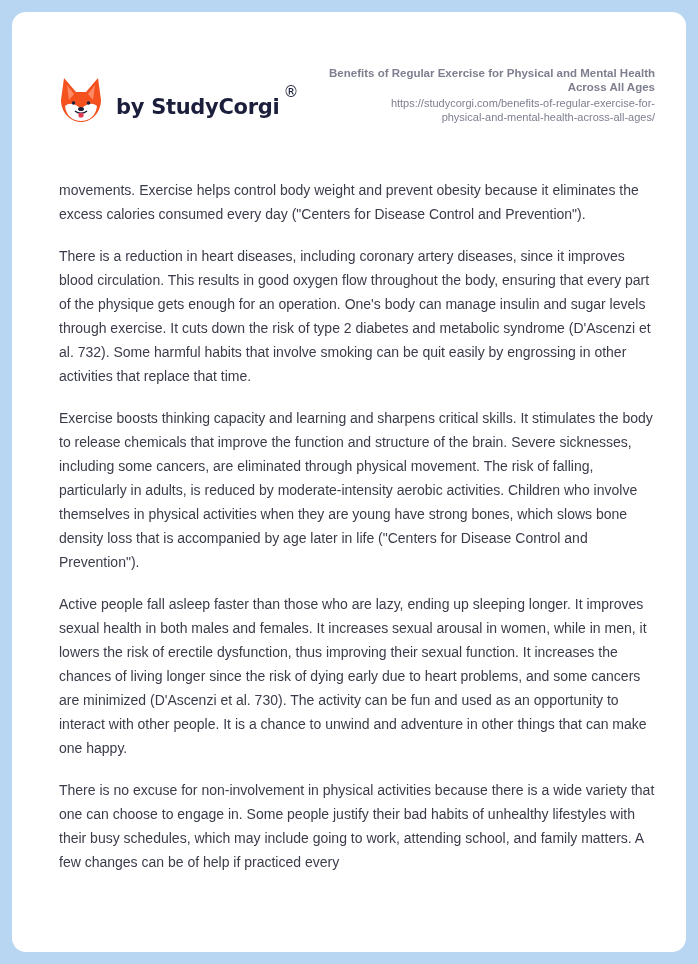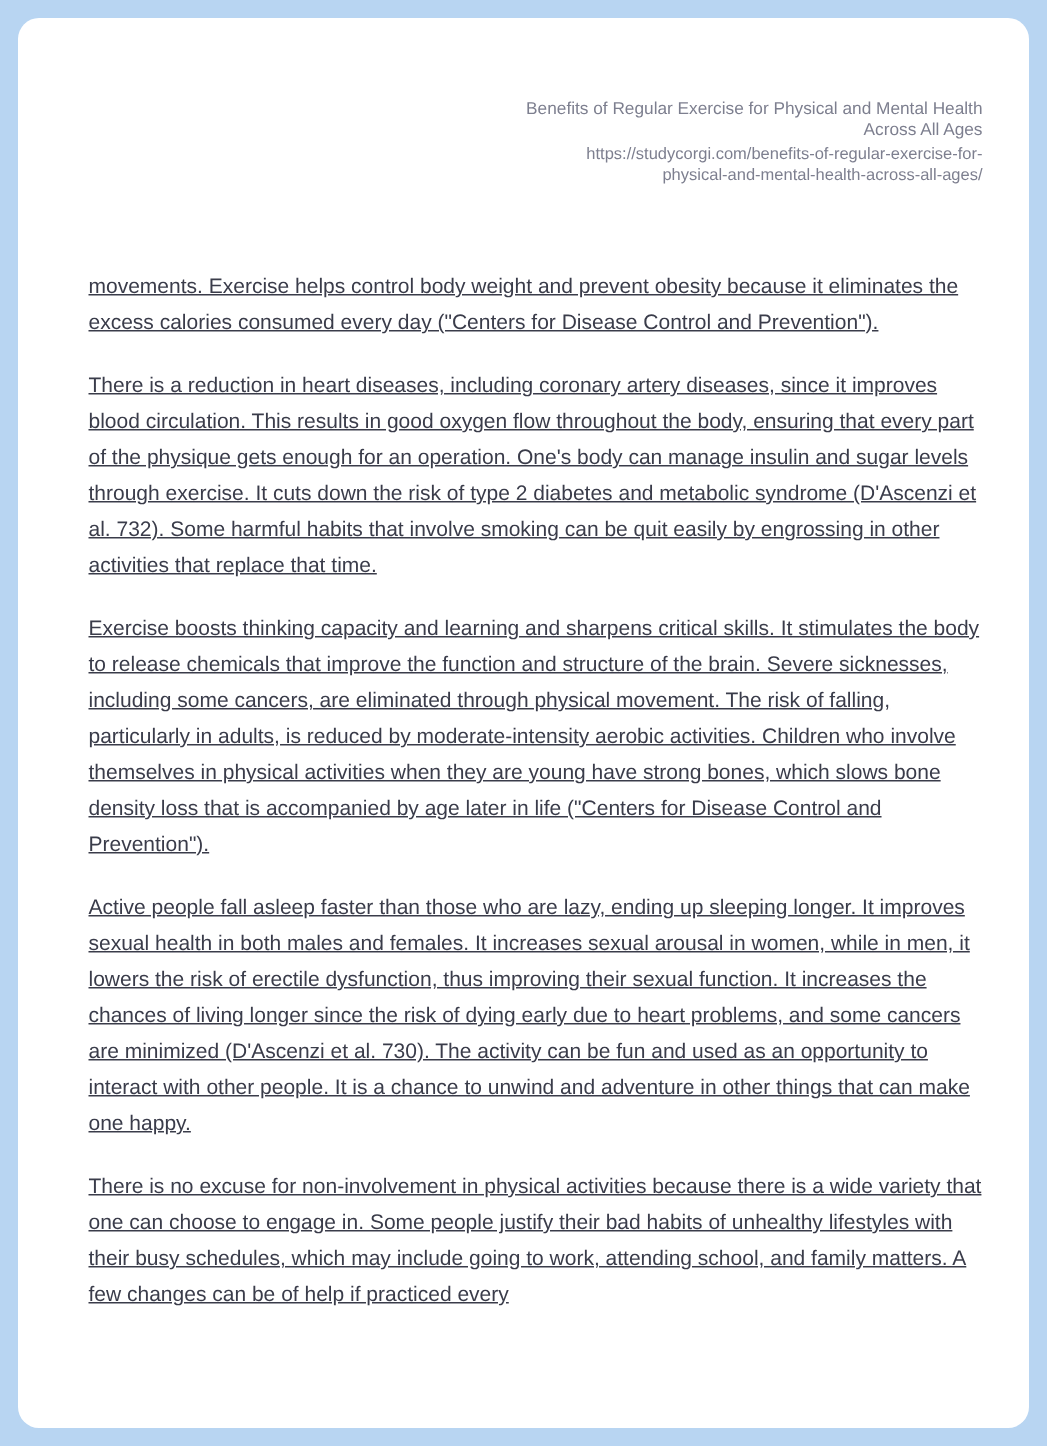--- a/index.html
+++ b/index.html
@@ -21,39 +21,56 @@
       margin-left: 14px; margin-top: 10px;
       font-family: "DejaVu Sans", sans-serif; font-weight: bold;
       font-size: 21px; color: #1c1f3b; letter-spacing: -0.3px;
     }
     .reg {
       position: relative; top: -10px; margin-left: 4px;
       font-family: "DejaVu Sans", sans-serif; font-size: 15px; color: #1c1f3b;
     }
     .meta { position: absolute; right: 31px; top: 54px; width: 330px; text-align: right; }
     .meta-title {
-      font-family: "Liberation Sans", sans-serif; font-weight: normal;
+      font-family: "Liberation Sans", sans-serif; font-weight: bold;
       font-size: 11.5px; line-height: 14px; color: #7d7f8f;
     }
     .meta-url {
       margin-top: 2px;
       font-size: 11px; line-height: 14px; color: #7d7f8f; margin-left: 40px;
     }
     .body { position: absolute; left: 47px; top: 166px; width: 600px; }
     .body p {
       margin: 0 0 18px 0;
       font-family: "Liberation Sans", sans-serif;
-      font-size: 14px; line-height: 24px; color: #3a3c4a; text-decoration: underline;
+      font-size: 14px; line-height: 24px; color: #3a3c4a;
     }
   </style>
 </head>
 <body>
 
 <div class="card">
   <div class="header">
+    <div class="logo">
+      <span>
+        <svg viewBox="0 0 42 48" xmlns="http://www.w3.org/2000/svg">
+          <path d="M4 2 L16 16 L26 16 L38 2 L41 24 C41 36 32 46 21 46 C10 46 1 36 1 24 Z" fill="#f4511e"></path>
+          <path d="M7 9 L14 18 L9 24 Z" fill="#ff8a65"></path>
+          <path d="M35 9 L28 18 L33 24 Z" fill="#ff8a65"></path>
+          <path d="M5 30 C10 26 16 28 21 33 C26 28 32 26 37 30 C36 40 29 45 21 45 C13 45 6 40 5 30 Z" fill="#ffffff"></path>
+          <circle cx="13.5" cy="27" r="1.8" fill="#1c1f3b"></circle>
+          <circle cx="28.5" cy="27" r="1.8" fill="#1c1f3b"></circle>
+          <ellipse cx="21" cy="33" rx="3" ry="2" fill="#1c1f3b"></ellipse>
+          <path d="M15 35 C18 38 24 38 27 35" stroke="#1c1f3b" stroke-width="1.4" fill="none"></path>
+          <path d="M18.5 37 L23.5 37 L23.5 40 C23.5 42 18.5 42 18.5 40 Z" fill="#e53950"></path>
+        </svg>
+      </span>
+      <span class="brand">by StudyCorgi</span>
+      <span class="reg">®</span>
+    </div>
     <div class="meta">
       <div class="meta-title">Benefits of Regular Exercise for Physical and Mental Health Across All Ages</div>
       <div class="meta-url">https://studycorgi.com/benefits-of-regular-exercise-for-physical-and-mental-health-across-all-ages/</div>
     </div>
   </div>
 
   <div class="body">
     <p>movements. Exercise helps control body weight and prevent obesity because it eliminates the excess calories consumed every day ("Centers for Disease Control and Prevention").</p>
     <p>There is a reduction in heart diseases, including coronary artery diseases, since it improves blood circulation. This results in good oxygen flow throughout the body, ensuring that every part of the physique gets enough for an operation. One's body can manage insulin and sugar levels through exercise. It cuts down the risk of type 2 diabetes and metabolic syndrome (D'Ascenzi et al. 732). Some harmful habits that involve smoking can be quit easily by engrossing in other activities that replace that time.</p>
     <p>Exercise boosts thinking capacity and learning and sharpens critical skills. It stimulates the body to release chemicals that improve the function and structure of the brain. Severe sicknesses, including some cancers, are eliminated through physical movement. The risk of falling, particularly in adults, is reduced by moderate-intensity aerobic activities. Children who involve themselves in physical activities when they are young have strong bones, which slows bone density loss that is accompanied by age later in life ("Centers for Disease Control and Prevention").</p>

